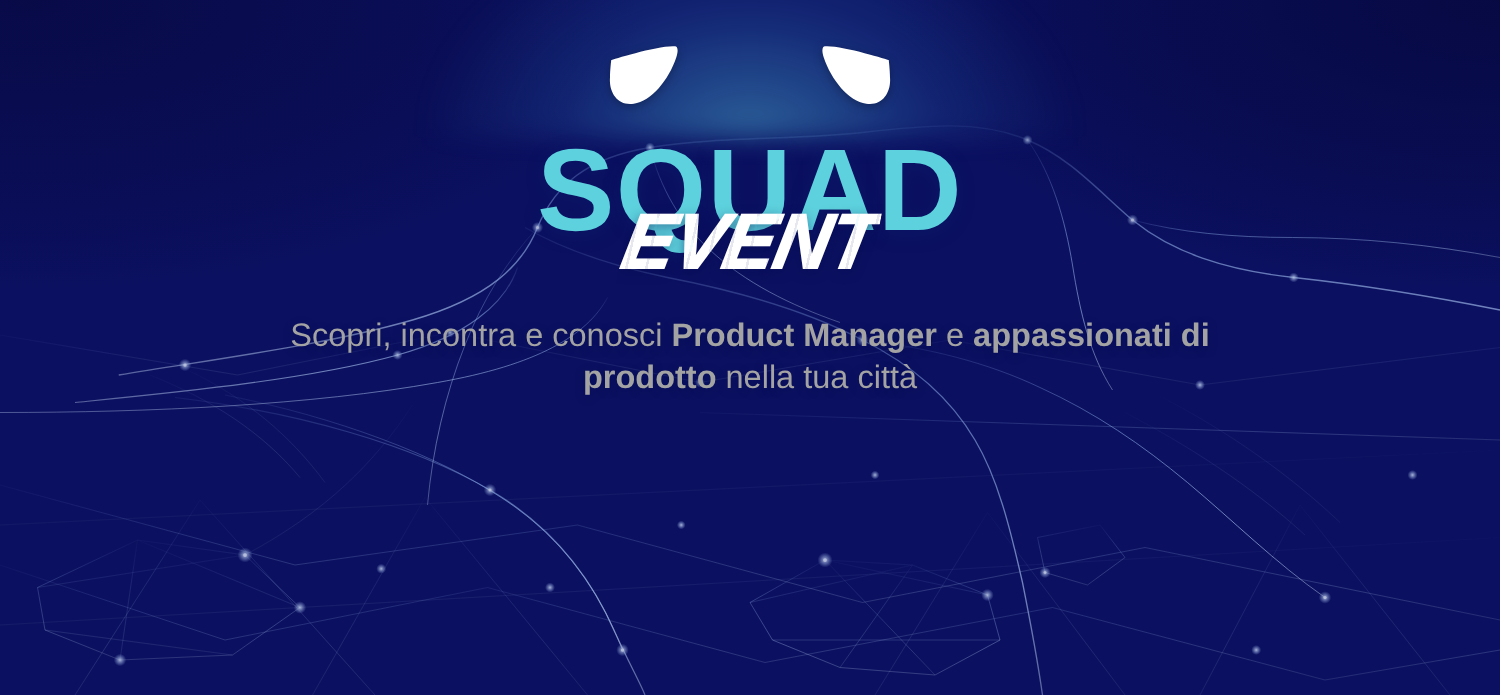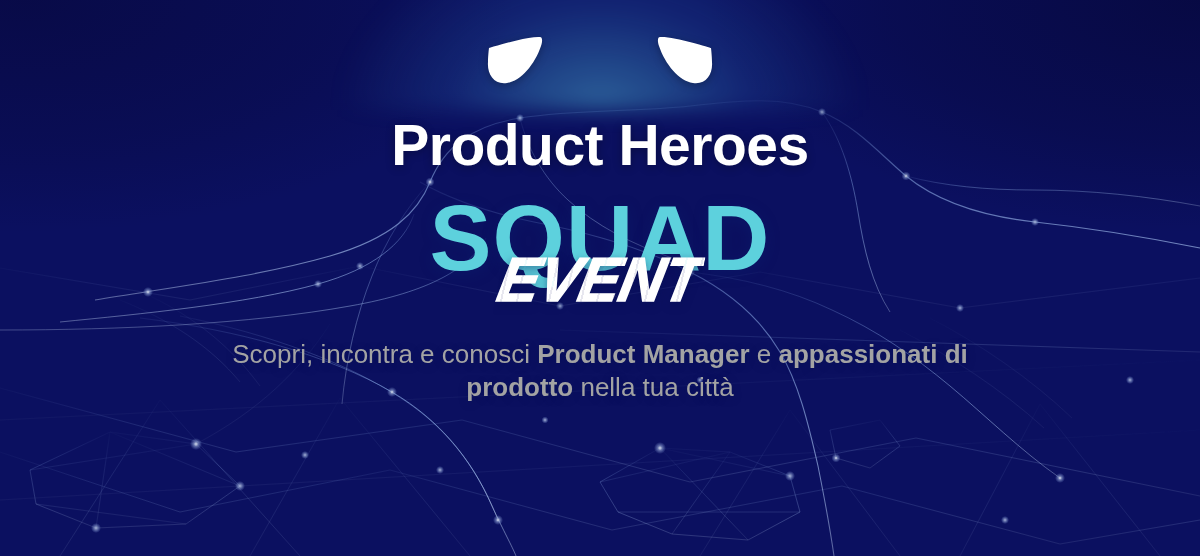--- a/index.html
+++ b/index.html
@@ -232,21 +232,20 @@
           <path d="M4 14 C4 14 42 2 55 3 C57 3 58 6 56 12 C50 30 36 47 22 49 C9 51 2 40 3 28 C3 22 4 14 4 14 Z" fill="#ffffff"></path>
         </svg>
       </div>
       <div class="eye eye-right">
         <svg viewBox="0 0 62 56" aria-hidden="true">
           <path d="M58 14 C58 14 20 2 7 3 C5 3 4 6 6 12 C12 30 26 47 40 49 C53 51 60 40 59 28 C59 22 58 14 58 14 Z" fill="#ffffff"></path>
         </svg>
       </div>
     </div>
 
-    <div class="title">Product Heroes</div>
 
     <div class="squad-wrap">
       <div class="squad">SQUAD</div>
       <div class="event">EVENT</div>
     </div>
 
     <div class="subtitle">
       <span>Scopri, incontra e conosci </span><b>Product Manager</b><span> e </span><b>appassionati di prodotto</b><span> nella tua città</span>
     </div>
 

